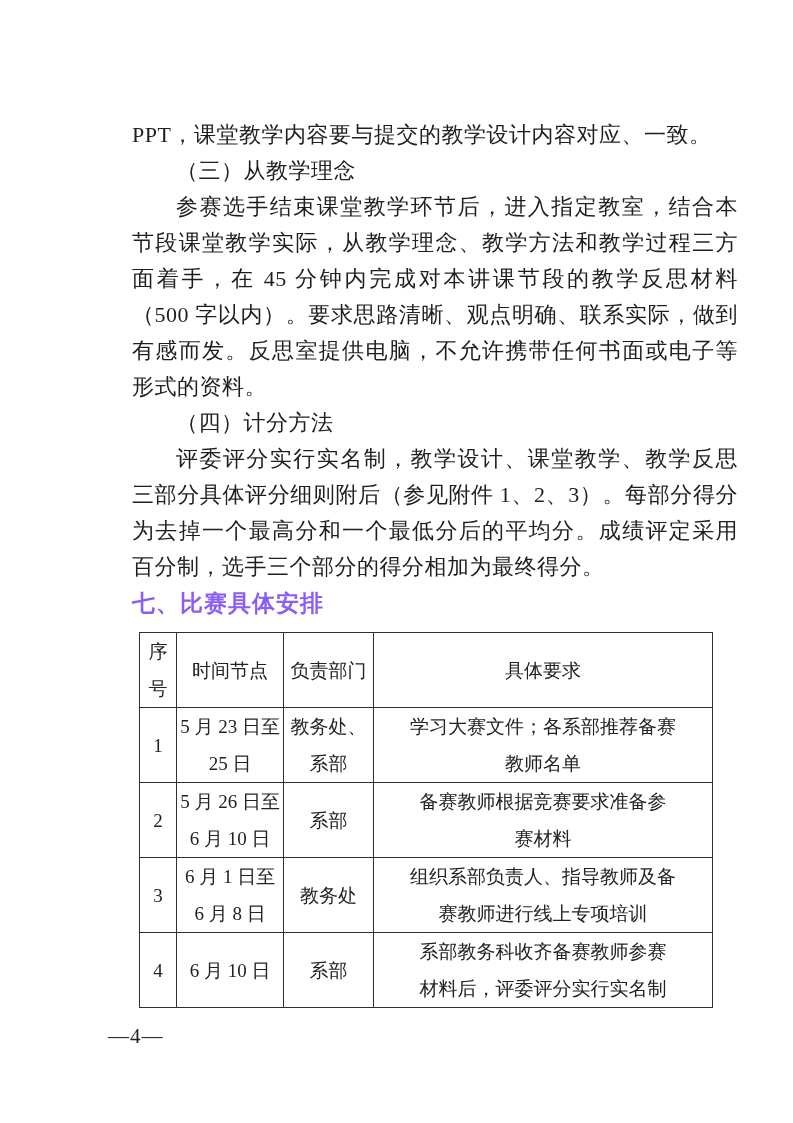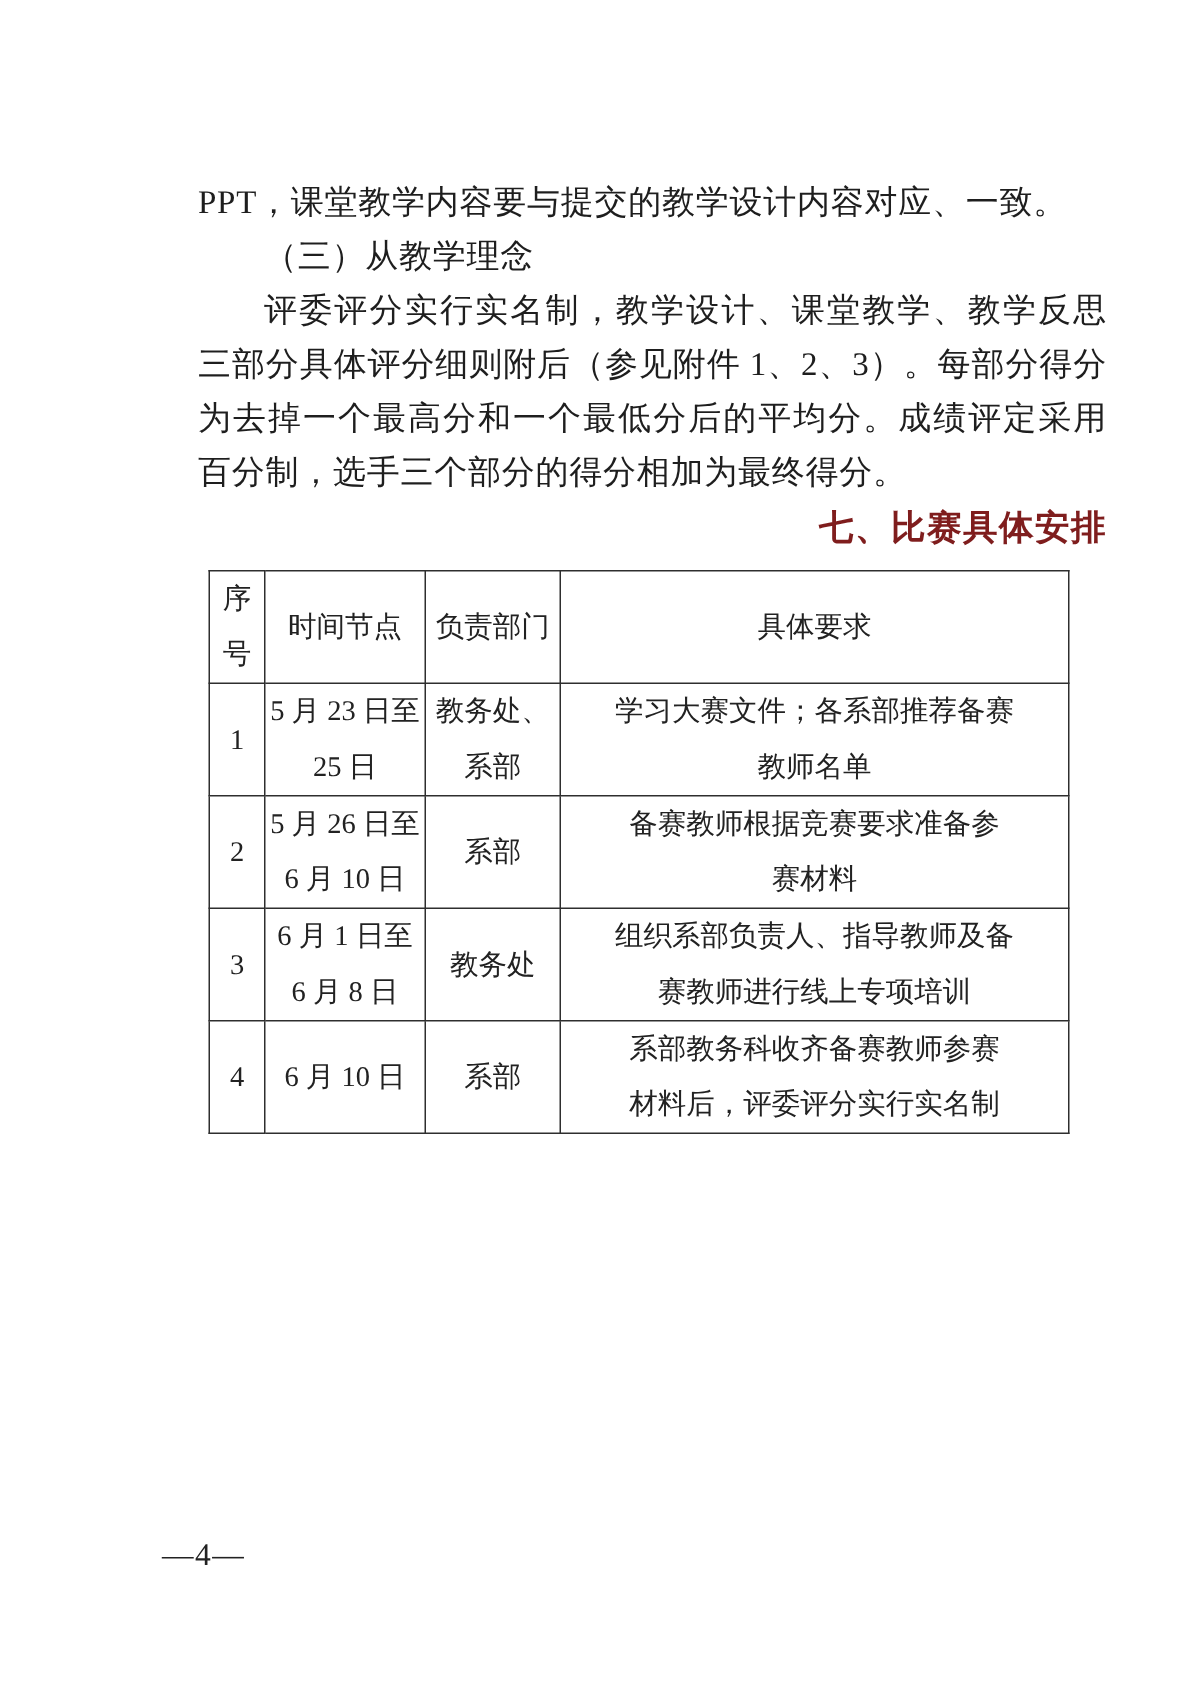--- a/index.html
+++ b/index.html
@@ -32,23 +32,22 @@
   }
   .para.indent {
     text-indent: 44px;
   }
   .heading {
     margin: 0;
     font-family: "Liberation Sans", "DejaVu Sans", sans-serif;
     font-weight: 700;
     font-size: 23px;
     line-height: 36px;
-    color: #7f1d1d;
+    color: #8b5cf6;
     letter-spacing: 1px;
-    text-align: right;
   }
   table.schedule {
     border-collapse: collapse;
     table-layout: fixed;
     width: 573px;
     margin: 11px 0 0 7px;
     font-size: 19px;
     color: #222222;
   }
   table.schedule th,
@@ -77,20 +76,22 @@
     letter-spacing: 1px;
   }
 </style>
 </head>
 <body>
 
 <div class="page">
   <div class="content">
     <p class="para">PPT，课堂教学内容要与提交的教学设计内容对应、一致。</p>
     <p class="para indent">（三）从教学理念</p>
+    <p class="para indent">参赛选手结束课堂教学环节后，进入指定教室，结合本节段课堂教学实际，从教学理念、教学方法和教学过程三方面着手，在 45 分钟内完成对本讲课节段的教学反思材料（500 字以内）。要求思路清晰、观点明确、联系实际，做到有感而发。反思室提供电脑，不允许携带任何书面或电子等形式的资料。</p>
+    <p class="para indent">（四）计分方法</p>
     <p class="para indent">评委评分实行实名制，教学设计、课堂教学、教学反思三部分具体评分细则附后（参见附件 1、2、3）。每部分得分为去掉一个最高分和一个最低分后的平均分。成绩评定采用百分制，选手三个部分的得分相加为最终得分。</p>
 
     <h2 class="heading">七、比赛具体安排</h2>
 
     <table class="schedule">
       <colgroup>
         <col class="col-no">
         <col class="col-time">
         <col class="col-dept">
         <col class="col-req">

